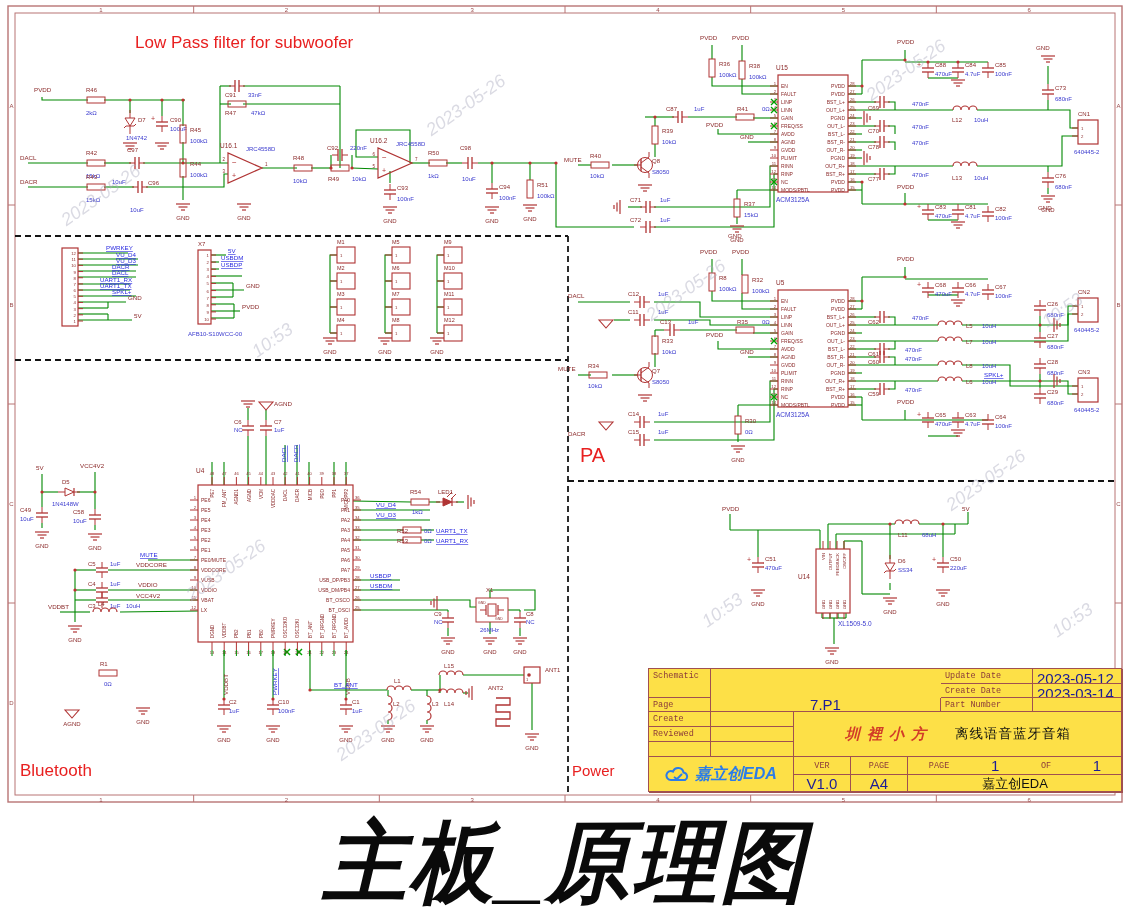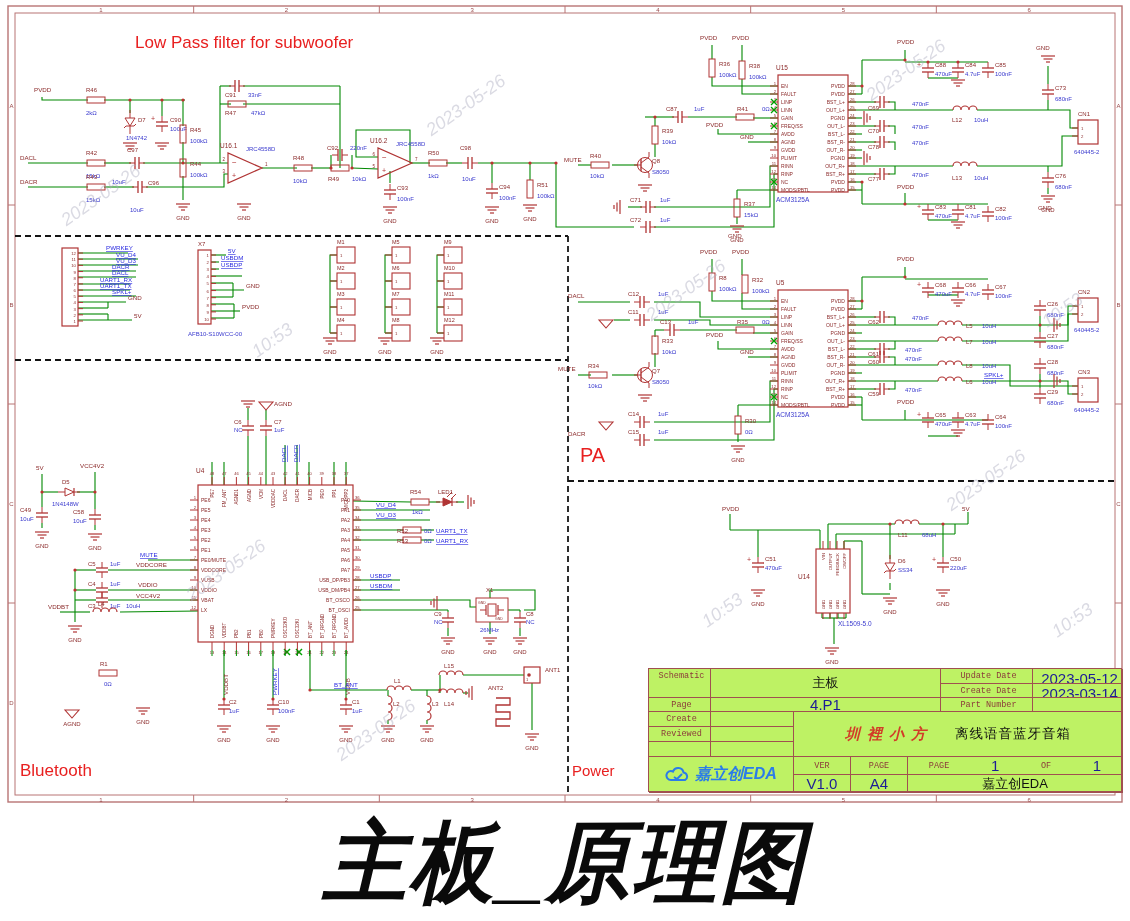--- a/index.html
+++ b/index.html
@@ -5,21 +5,21 @@
   html,body{margin:0;padding:0;background:#fff;width:1130px;height:921px;
     font-family:"Liberation Sans",sans-serif;position:relative;overflow:hidden;}
   #stage{position:absolute;left:0;top:0;width:1130px;height:921px;background:#fff;}
   #sch{position:absolute;left:0;top:0;}
   .wm{position:absolute;color:#a9a9bd;opacity:.42;font-size:18px;font-style:italic;
      transform:rotate(-35deg);pointer-events:none;white-space:nowrap;}
   #big-title{position:absolute;left:0;top:806px;width:1130px;text-align:center;
      font-size:84px;font-weight:900;font-style:italic;color:#0a0a0a;letter-spacing:3px;
      transform:scaleY(1.06);font-family:"Liberation Sans","DejaVu Sans",sans-serif;}
   #tblock{position:absolute;left:648px;top:668px;width:474px;height:124px;
-     border:1px solid #a05050;box-sizing:border-box;background:#bef264;text-align:center;}
+     border:1px solid #a05050;box-sizing:border-box;background:#fde047;}
   .cell{position:absolute;box-sizing:border-box;border-right:1px solid #a05050;
      border-bottom:1px solid #a05050;overflow:hidden;}
   .lbl{font-family:"Liberation Mono",monospace;font-size:8.5px;color:#8b3a3a;padding:2px 0 0 4px;}
   .val{font-size:15px;color:#1c1c96;padding:1px 0 0 4px;}
   .ctr{display:flex;align-items:center;justify-content:center;padding:0;}
   .brand{color:#d23c28;font-weight:bold;font-size:15px;letter-spacing:7px;font-style:italic;}
   .product{color:#111;font-size:13.5px;margin-left:22px;letter-spacing:1px;}
   .blk{color:#111;}
   .logo-txt{color:#2b7ce9;font-weight:bold;font-style:italic;font-size:16px;margin-left:4px;}
   .pgrow{display:flex;align-items:center;justify-content:space-around;width:100%;}
@@ -1628,27 +1628,26 @@
       <div class="wm" style="left: 640px; top: 280px;">2023-05-26</div>
       <div class="wm" style="left: 180px; top: 560px;">2023-05-26</div>
       <div class="wm" style="left: 700px; top: 600px;">10:53</div>
       <div class="wm" style="left: 940px; top: 470px;">2023-05-26</div>
       <div class="wm" style="left: 330px; top: 720px;">2023-05-26</div>
       <div class="wm" style="left: 1050px; top: 610px;">10:53</div>
     </div>
 
   <div id="tblock">
     <div class="cell lbl" style="left:0;top:0;width:62px;height:29px">Schematic</div>
-    <div class="cell ctr blk" style="left:62px;top:0;width:230px;height:29px;font-size:13px">主板</div>
     <div class="cell lbl" style="left:292px;top:0;width:92px;height:15px">Update Date</div>
     <div class="cell val" style="left:384px;top:0;width:90px;height:15px">2023-05-12</div>
     <div class="cell lbl" style="left:292px;top:15px;width:92px;height:14px">Create Date</div>
     <div class="cell val" style="left:384px;top:15px;width:90px;height:14px">2023-03-14</div>
     <div class="cell lbl" style="left:0;top:29px;width:62px;height:14px">Page</div>
-    <div class="cell ctr val" style="left:62px;top:29px;width:230px;height:14px">4.P1</div>
+    <div class="cell ctr val" style="left:62px;top:29px;width:230px;height:14px">7.P1</div>
     <div class="cell lbl" style="left:292px;top:29px;width:92px;height:14px">Part Number</div>
     <div class="cell val" style="left:384px;top:29px;width:90px;height:14px"></div>
     <div class="cell lbl" style="left:0;top:43px;width:62px;height:15px">Create</div>
     <div class="cell" style="left:62px;top:43px;width:83px;height:15px"></div>
     <div class="cell lbl" style="left:0;top:58px;width:62px;height:15px">Reviewed</div>
     <div class="cell" style="left:62px;top:58px;width:83px;height:15px"></div>
     <div class="cell" style="left:0;top:73px;width:62px;height:15px"></div>
     <div class="cell" style="left:62px;top:73px;width:83px;height:15px"></div>
     <div class="cell ctr" style="left:145px;top:43px;width:329px;height:45px">
       <span class="brand">圳裡小方</span>

